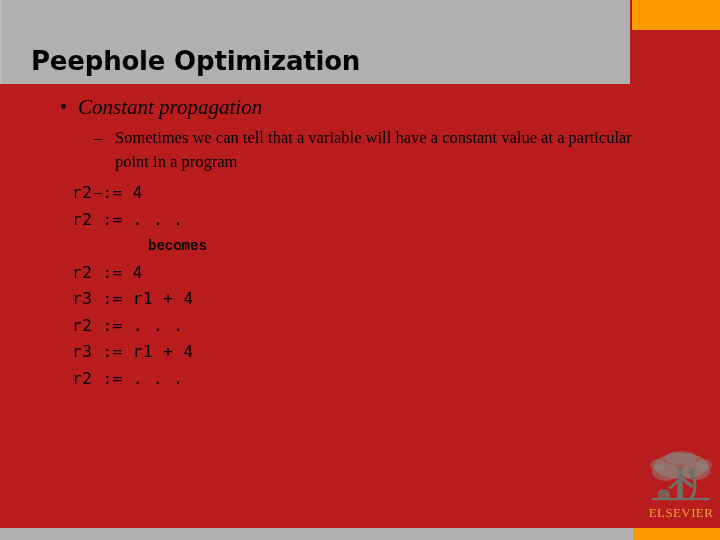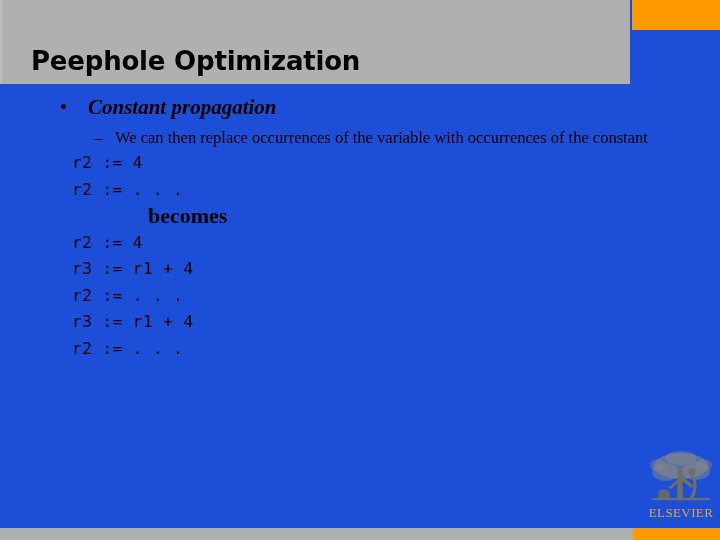--- a/index.html
+++ b/index.html
@@ -4,21 +4,21 @@
 <style>
   html, body {
     margin: 0;
     padding: 0;
     background: #ffffff;
   }
   #slide {
     position: relative;
     width: 720px;
     height: 540px;
-    background: #1d4ed8;
+    background: #b91c1c;
     overflow: hidden;
     font-family: "Liberation Serif", "DejaVu Serif", serif;
   }
 
   
   .top-orange {
     position: absolute;
     left: 632px;
     top: 0px;
     width: 88px;
@@ -73,22 +73,22 @@
   }
   .lvl1 .bullet-dot {
     position: absolute;
     left: 60px;
     top: 0px;
     font-size: 20px;
     line-height: 26px;
   }
   .lvl1 .lvl1-text {
     display: inline-block;
-    margin-left: 26px;
-    font-weight: bold;
+    margin-left: 16px;
+    font-weight: normal;
     font-style: italic;
     font-size: 21px;
   }
 
   .lvl2 {
     position: relative;
     margin-top: 6px;
     padding-left: 115px;
     padding-right: 62px;
     font-size: 16.5px;
@@ -110,23 +110,23 @@
     font-family: "DejaVu Sans Mono", "Liberation Mono", monospace;
     font-size: 16px;
     line-height: 26.5px;
     letter-spacing: 0.5px;
     color: #000000;
     white-space: pre;
   }
   .kw-line {
     margin: 0;
     padding-left: 148px;
-    font-family: Liberation Serif, serif;
+    font-family: Liberation Mono, monospace;
     font-weight: bold;
-    font-size: 22px;
+    font-size: 14px;
     line-height: 26.5px;
     color: #000000;
   }
 
   
   .logo {
     position: absolute;
     left: 648px;
     top: 448px;
     width: 66px;
@@ -178,25 +178,25 @@
 
   <div class="body">
 
     <div class="lvl1">
       <span class="bullet-dot">•</span>
       <span class="lvl1-text">Constant propagation</span>
     </div>
 
     <div class="lvl2">
       <span class="dash">–</span>
+      <span>Sometimes we can tell that a variable will have a constant value at a particular point in a program</span>
     </div>
 
     <div class="lvl2">
       <span class="dash">–</span>
-      <span>We can then replace occurrences of the variable with occurrences of the constant</span>
     </div>
 
     <div class="code-line">r2 := 4</div>
     <div class="code-line">r2 := . . .</div>
 
     <div class="kw-line">becomes</div>
 
     <div class="code-line">r2 := 4</div>
     <div class="code-line">r3 := r1 + 4</div>
     <div class="code-line">r2 := . . .</div>

